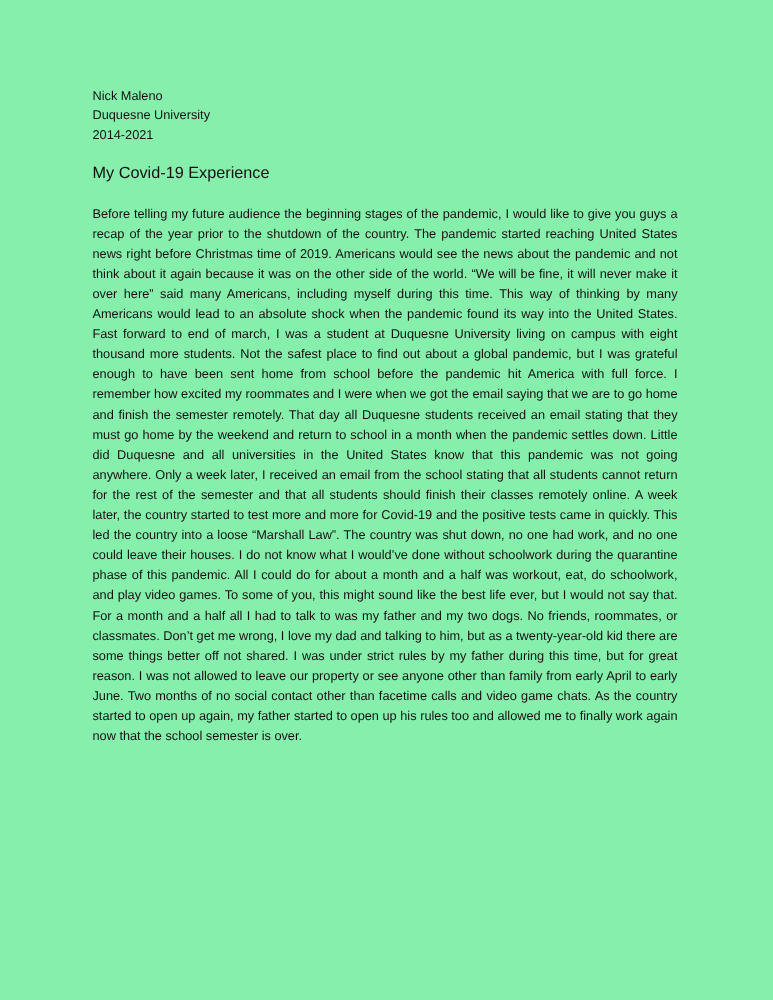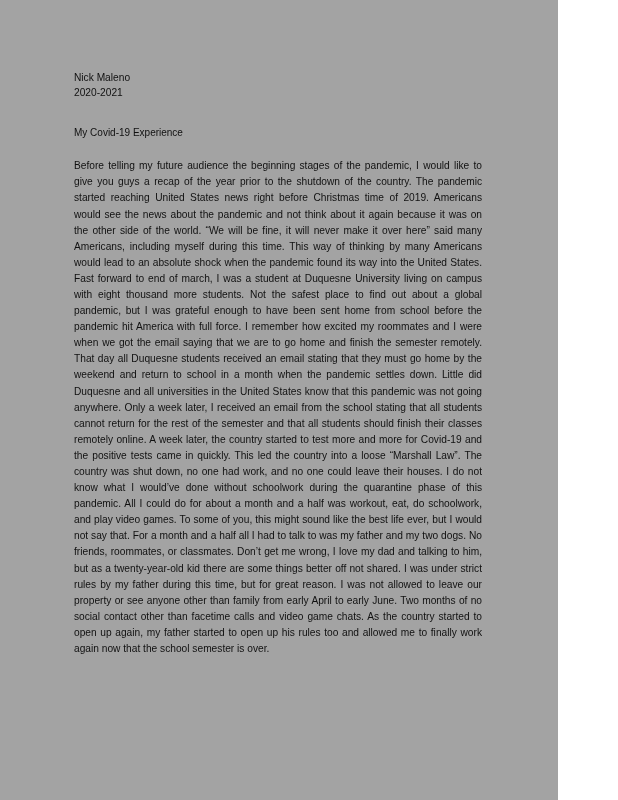--- a/index.html
+++ b/index.html
@@ -8,39 +8,39 @@
     background: #ffffff;
   }
   body {
     width: 618px;
     height: 800px;
     overflow: hidden;
     font-family: "Liberation Sans", sans-serif;
     color: #000000;
   }
   .page {
-    width: 558px;
+    width: 618px;
     height: 800px;
-    background: #a3a3a3;
+    background: #86efac;
     box-sizing: border-box;
     padding: 70px 76px 0 74px;
     position: relative;
   }
   .header-block {
     font-size: 10.2px;
     line-height: 15.4px;
     color: #111111;
   }
   .header-line {
     display: block;
     white-space: pre;
   }
   .doc-title {
-    margin-top: 24px;
-    font-size: 10px;
+    margin-top: 14px;
+    font-size: 13px;
     line-height: 15.4px;
     color: #111111;
   }
   .body-text {
     margin-top: 18px;
     font-size: 10.2px;
     line-height: 16.1px;
     color: #111111;
     text-align: justify;
     text-justify: inter-word;
@@ -50,21 +50,22 @@
     margin: 0 0 8px 0;
   }
 </style>
 </head>
 <body>
 
 <div class="page">
 
   <div class="header-block">
     <span class="header-line">Nick Maleno</span>
-    <span class="header-line">2020-2021</span>
+    <span class="header-line">Duquesne University</span>
+    <span class="header-line">2014-2021</span>
   </div>
 
   <div class="doc-title">My Covid-19 Experience</div>
 
   <div class="body-text">
     <p>Before telling my future audience the beginning stages of the pandemic, I would like to give you guys a recap of the year prior to the shutdown of the country. The pandemic started reaching United States news right before Christmas time of 2019. Americans would see the news about the pandemic and not think about it again because it was on the other side of the world. “We will be fine, it will never make it over here” said many Americans, including myself during this time. This way of thinking by many Americans would lead to an absolute shock when the pandemic found its way into the United States. Fast forward to end of march, I was a student at Duquesne University living on campus with eight thousand more students. Not the safest place to find out about a global pandemic, but I was grateful enough to have been sent home from school before the pandemic hit America with full force. I remember how excited my roommates and I were when we got the email saying that we are to go home and finish the semester remotely. That day all Duquesne students received an email stating that they must go home by the weekend and return to school in a month when the pandemic settles down. Little did Duquesne and all universities in the United States know that this pandemic was not going anywhere. Only a week later, I received an email from the school stating that all students cannot return for the rest of the semester and that all students should finish their classes remotely online. A week later, the country started to test more and more for Covid-19 and the positive tests came in quickly. This led the country into a loose “Marshall Law”. The country was shut down, no one had work, and no one could leave their houses. I do not know what I would’ve done without schoolwork during the quarantine phase of this pandemic. All I could do for about a month and a half was workout, eat, do schoolwork, and play video games. To some of you, this might sound like the best life ever, but I would not say that. For a month and a half all I had to talk to was my father and my two dogs. No friends, roommates, or classmates. Don’t get me wrong, I love my dad and talking to him, but as a twenty-year-old kid there are some things better off not shared. I was under strict rules by my father during this time, but for great reason. I was not allowed to leave our property or see anyone other than family from early April to early June. Two months of no social contact other than facetime calls and video game chats. As the country started to open up again, my father started to open up his rules too and allowed me to finally work again now that the school semester is over.</p>
   </div>
 
 </div>
 

